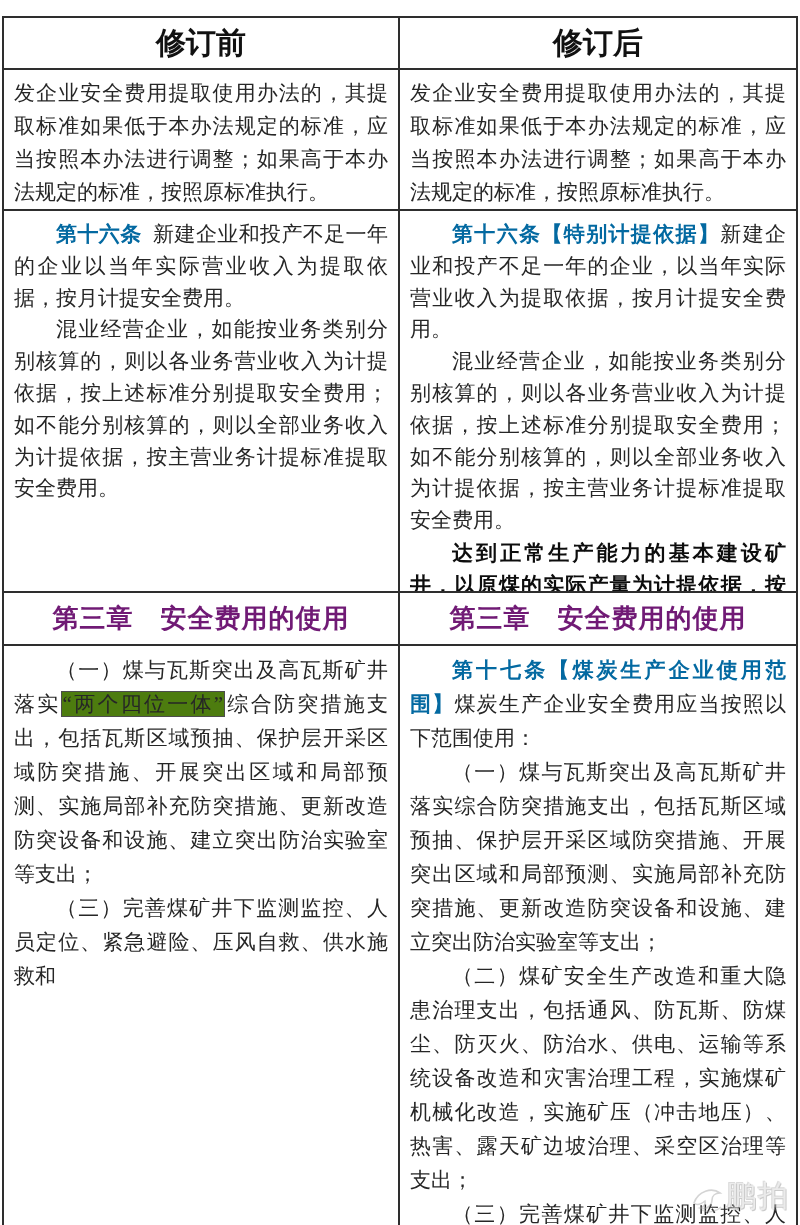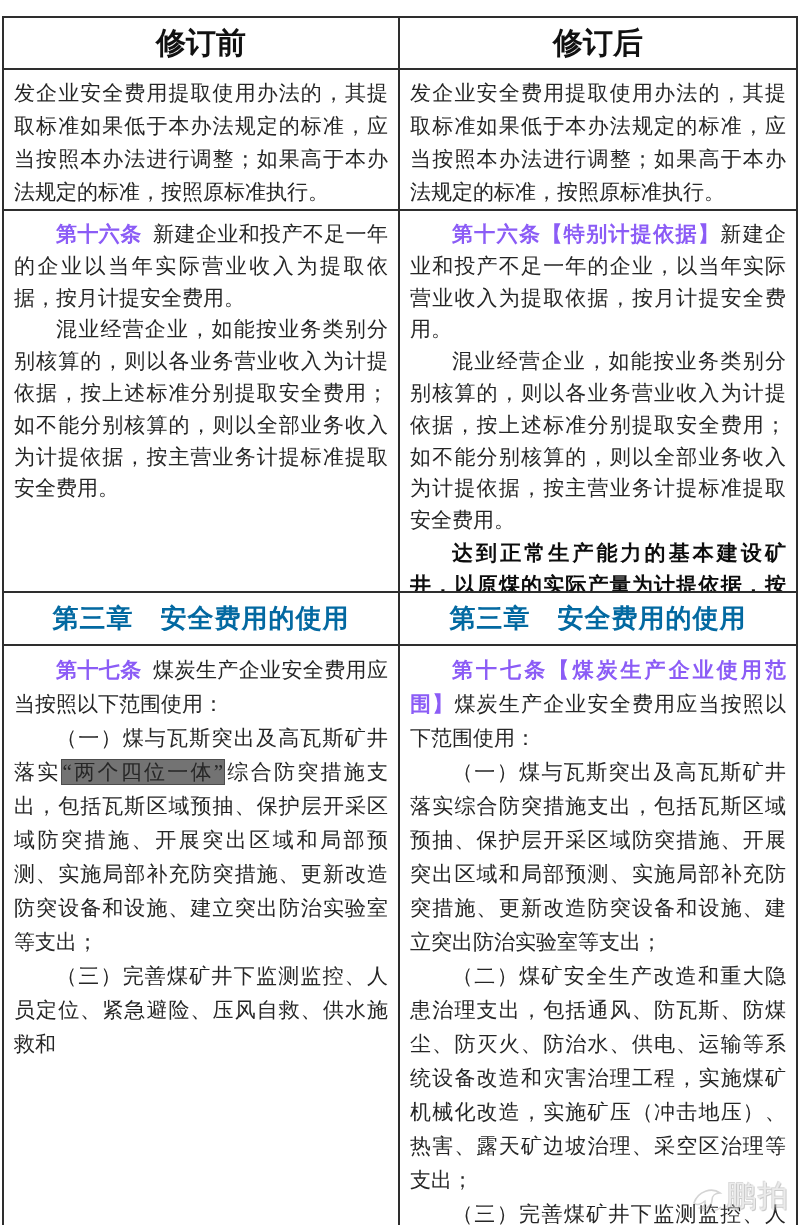--- a/index.html
+++ b/index.html
@@ -37,40 +37,40 @@
   .head .cell, .r3 .cell {
     display: flex; align-items: center; justify-content: center;
     padding: 0;
   }
   .head-label {
     font-family: "Liberation Sans", "DejaVu Sans", sans-serif;
     font-weight: bold; font-size: 30px; color: #111;
   }
   .chapter-label {
     font-family: "Liberation Sans", "DejaVu Sans", sans-serif;
-    font-weight: bold; font-size: 26px; color: #0369a1;
+    font-weight: bold; font-size: 26px; color: #701a75;
     letter-spacing: 1px;
   }
 
   p { text-indent: 2em; text-align: justify; font-size: 21px; }
   .r1 p { line-height: 33px; text-indent: 0; }
   .r2 p { line-height: 31.8px; }
   .r4 p { line-height: 34px; }
 
   .lead {
     font-family: "Liberation Sans", "DejaVu Sans", sans-serif;
-    font-weight: bold; color: #8b5cf6; margin-top: 13px;
+    font-weight: bold; color: #0369a1; margin-top: 13px;
   }
   .lead.gap { margin-right: 0.55em; }
   .boldp {
     font-family: "Liberation Sans", "DejaVu Sans", sans-serif;
     font-weight: bold; color: #0d0d0d;
   }
   .hl {
-    background: #737373;
+    background: #4d7c0f;
     border: 1.5px solid #4d4d4d;
     padding: 0 1px;
   }
 
   .watermark {
     position: absolute;
     right: 10px; bottom: 8px;
     display: flex; align-items: center;
     opacity: 0.5;
     pointer-events: none;
@@ -123,21 +123,20 @@
     <div class="cell left">
       <span class="chapter-label">第三章　安全费用的使用</span>
     </div>
     <div class="cell">
       <span class="chapter-label">第三章　安全费用的使用</span>
     </div>
   </div>
 
   <div class="row r4">
     <div class="cell left">
-      <p><span class="lead gap">第十七条</span><span>煤炭生产企业安全费用应当按照以下范围使用：</span></p>
       <p><span>（一）煤与瓦斯突出及高瓦斯矿井落实</span><span class="hl">“两个四位一体”</span><span>综合防突措施支出，包括瓦斯区域预抽、保护层开采区域防突措施、开展突出区域和局部预测、实施局部补充防突措施、更新改造防突设备和设施、建立突出防治实验室等支出；</span></p>
       <p>（三）完善煤矿井下监测监控、人员定位、紧急避险、压风自救、供水施救和</p>
     </div>
     <div class="cell">
       <p><span class="lead">第十七条【煤炭生产企业使用范围】</span><span>煤炭生产企业安全费用应当按照以下范围使用：</span></p>
       <p>（一）煤与瓦斯突出及高瓦斯矿井落实综合防突措施支出，包括瓦斯区域预抽、保护层开采区域防突措施、开展突出区域和局部预测、实施局部补充防突措施、更新改造防突设备和设施、建立突出防治实验室等支出；</p>
       <p>（二）煤矿安全生产改造和重大隐患治理支出，包括通风、防瓦斯、防煤尘、防灭火、防治水、供电、运输等系统设备改造和灾害治理工程，实施煤矿机械化改造，实施矿压（冲击地压）、热害、露天矿边坡治理、采空区治理等支出；</p>
       <p>（三）完善煤矿井下监测监控、人员定位、紧急避险、压风自救、供水施救和</p>
     </div>
   </div>

